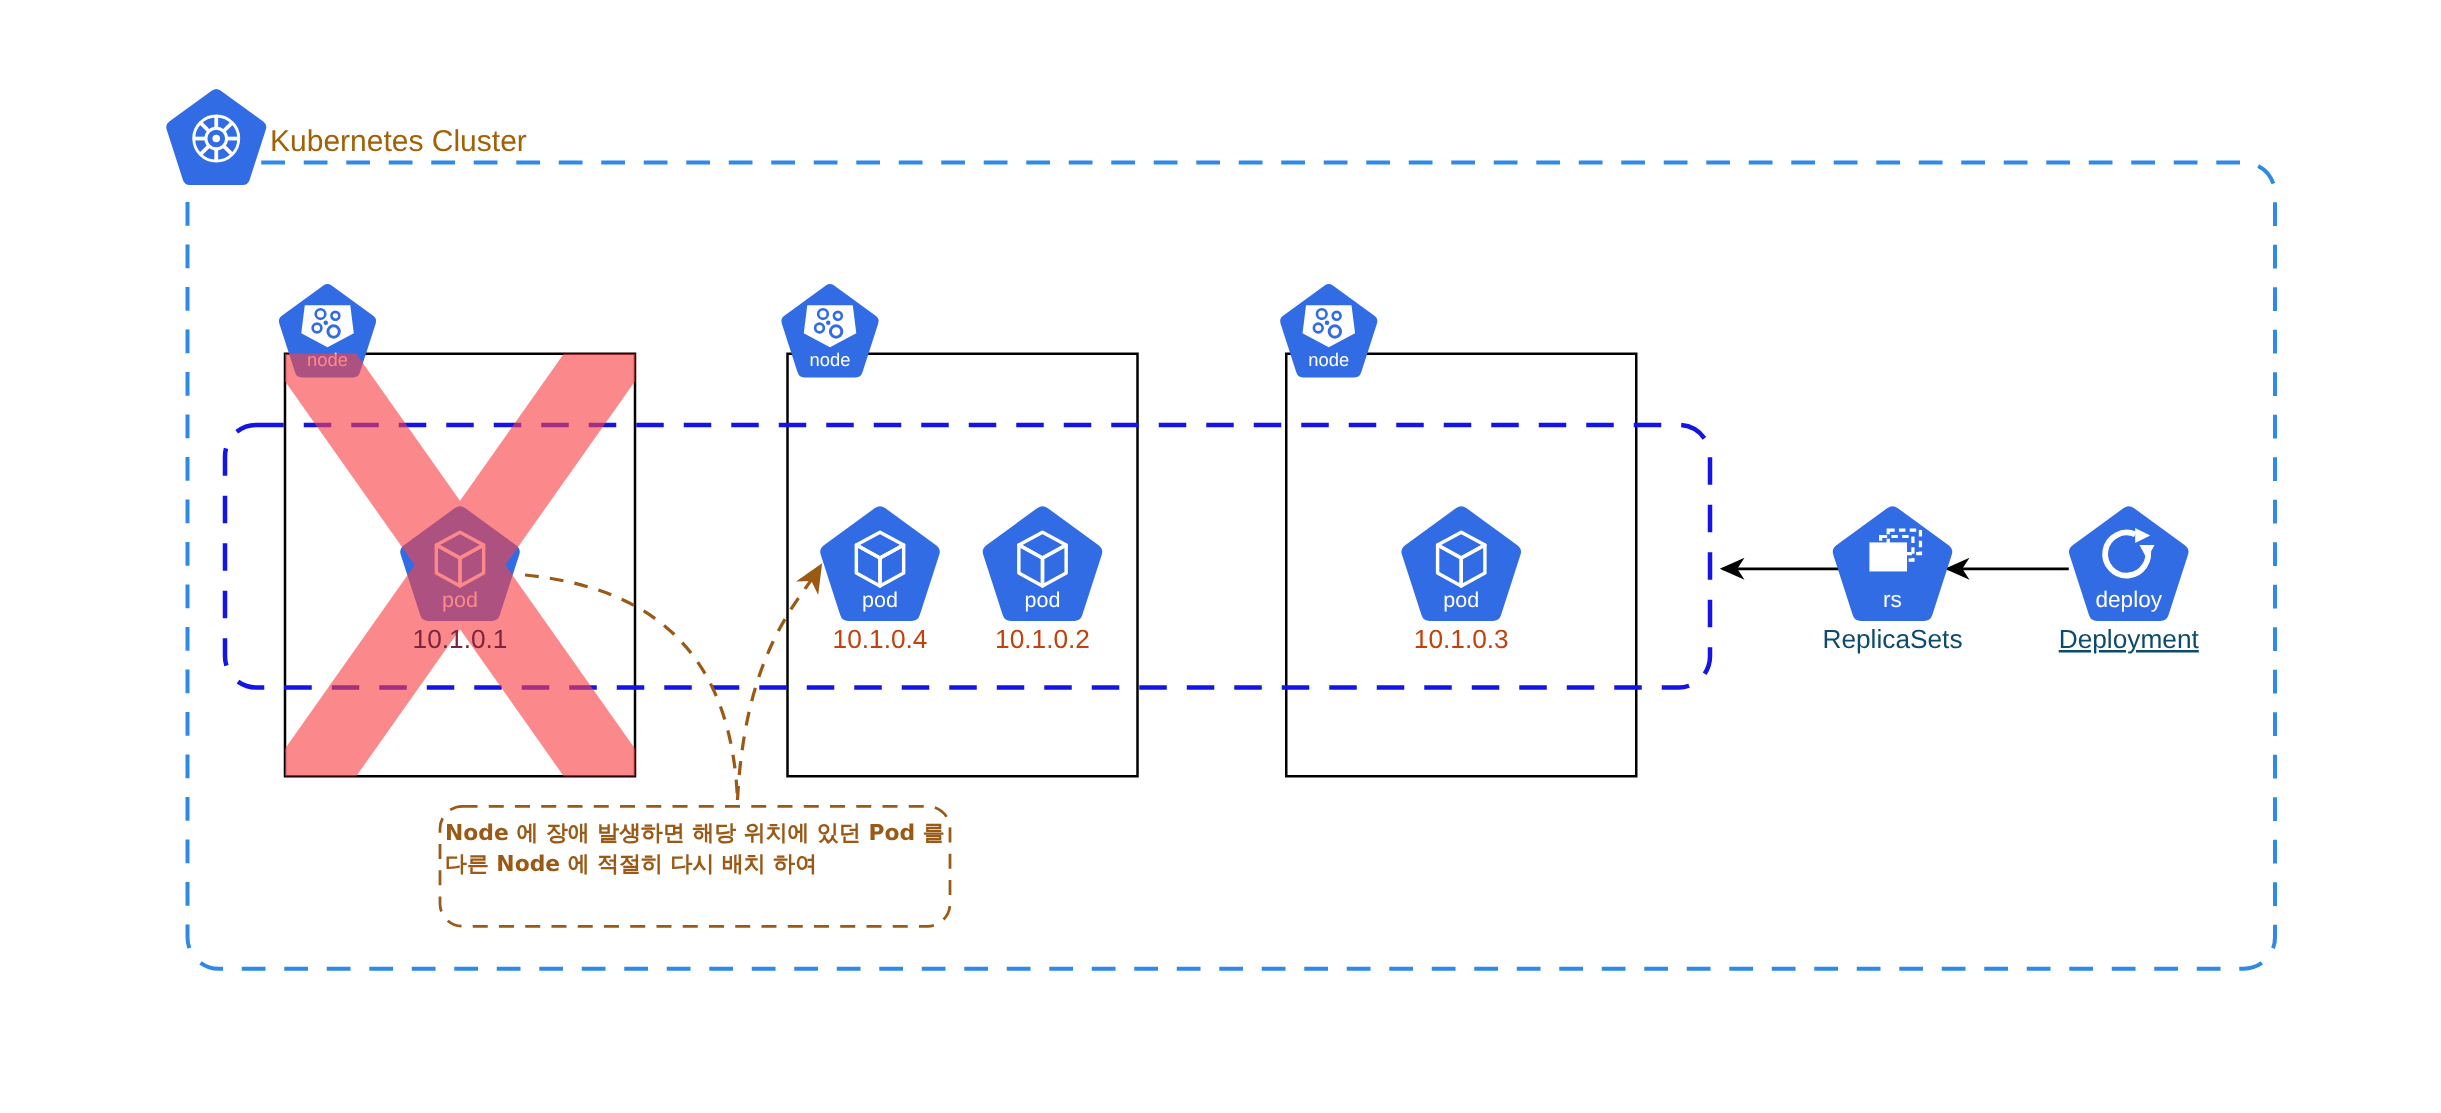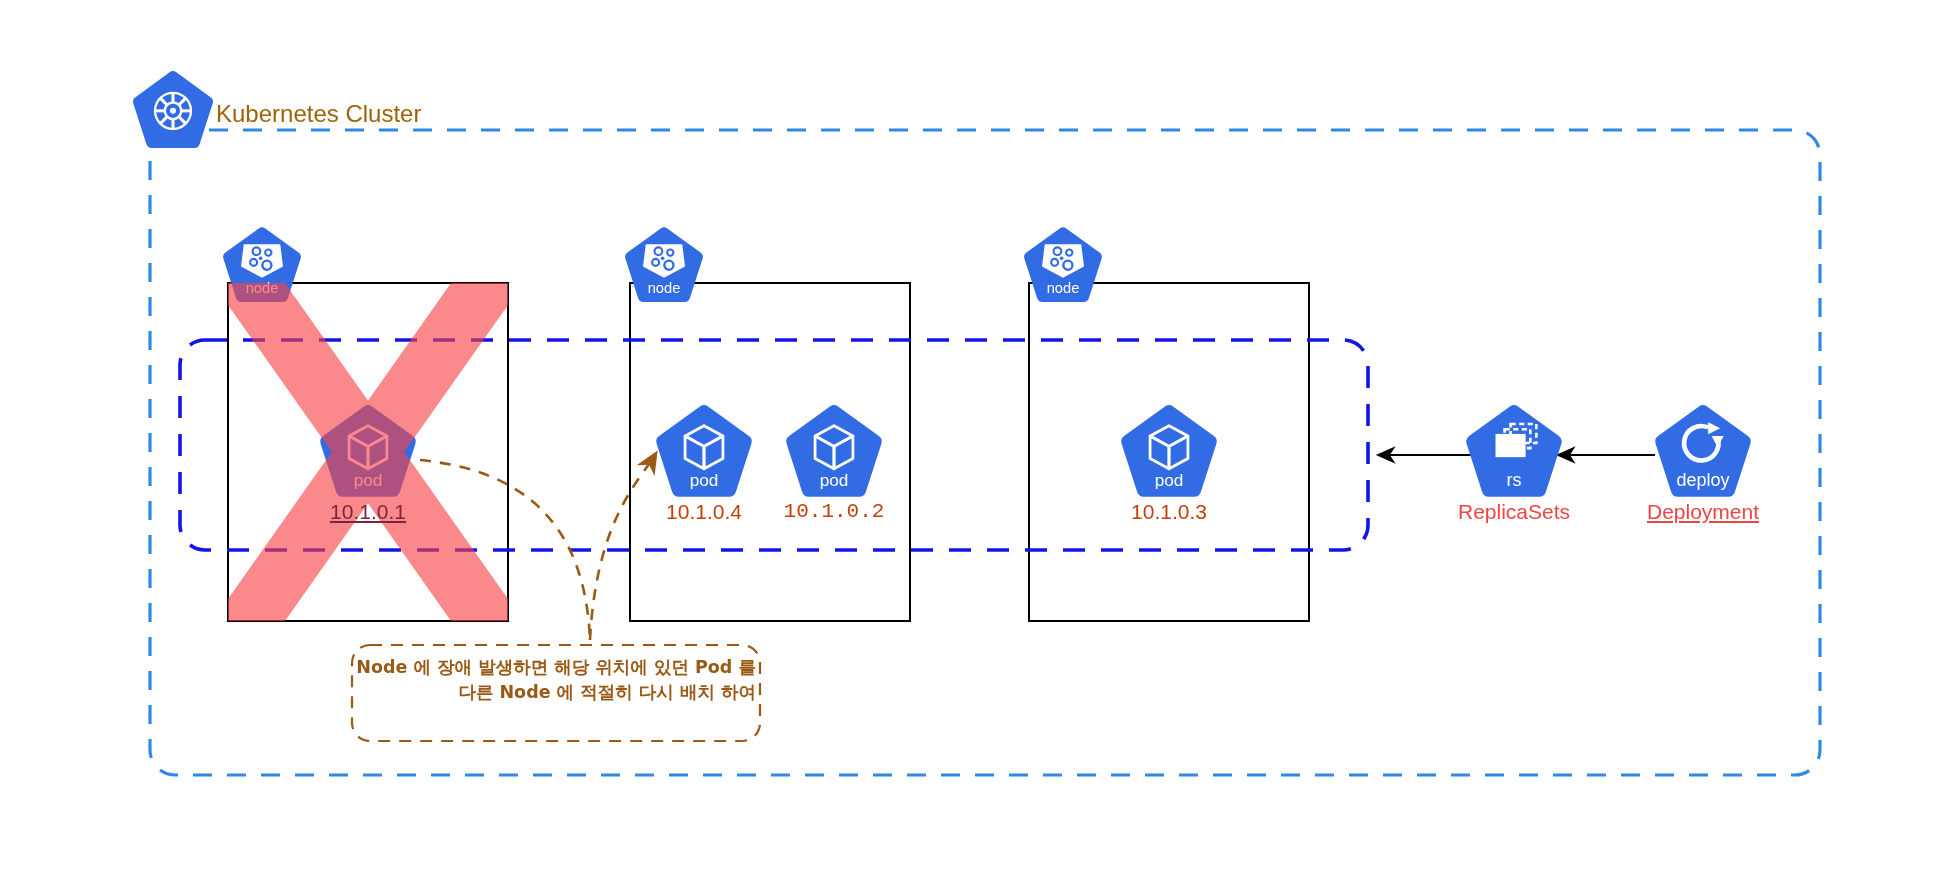--- a/index.html
+++ b/index.html
@@ -40,29 +40,29 @@
   .ip-label {
     font-size: 21px;
     color: #c2410c;
     transform: translateX(-50%);
   }
   .ip-label.failed {
     color: #7d2540;
   }
   .comp-label {
     font-size: 21px;
-    color: #ef4444;
+    color: #0c4a6e;
     transform: translateX(-50%);
   }
   .ann-text {
     position: absolute;
     left: 356px;
     top: 655px;
     width: 400px;
-    text-align: right;
+    text-align: left;
     font-size: 17.5px;
     line-height: 25px;
     color: #9a5a16;
     font-weight: bold;
     font-family: "DejaVu Sans", sans-serif;
   }
   .ann-line { display: block; }
 </style>
 </head>
 <body>
@@ -241,25 +241,25 @@
         <line x1="7.8" y1="4.8" x2="17.7" y2="14.7" stroke-width="4.2"></line>
         <line x1="17.7" y1="-20.7" x2="7.8" y2="-10.8" stroke-width="4.2"></line>
         <line x1="-7.8" y1="4.8" x2="-17.7" y2="14.7" stroke-width="4.2"></line>
       </g>
     </g>
 
   </svg>
 
   <div class="txt cluster-title">Kubernetes Cluster</div>
 
-  <div class="txt ip-label failed" style="left:368px; top:500px;text-decoration:underline;">10.1.0.1</div>
+  <div class="txt ip-label failed" style="left:368px; top:500px;">10.1.0.1</div>
 
   <div class="txt ip-label" style="left:704px; top:500px;">10.1.0.4</div>
 
-  <div class="txt ip-label" style="left:834px; top:500px;font-family:Liberation Mono, monospace;">10.1.0.2</div>
+  <div class="txt ip-label" style="left:834px; top:500px;">10.1.0.2</div>
 
   <div class="txt ip-label" style="left:1169px; top:500px;text-align:right;">10.1.0.3</div>
 
   <div class="txt comp-label" style="left:1514px; top:500px;">ReplicaSets</div>
 
   <div class="txt comp-label" style="left:1703px; top:500px;text-decoration:underline;">Deployment</div>
 
   <div class="ann-text">
     <span class="ann-line">Node 에 장애 발생하면 해당 위치에 있던 Pod 를</span>
     <span class="ann-line">다른 Node 에 적절히 다시 배치 하여</span>

